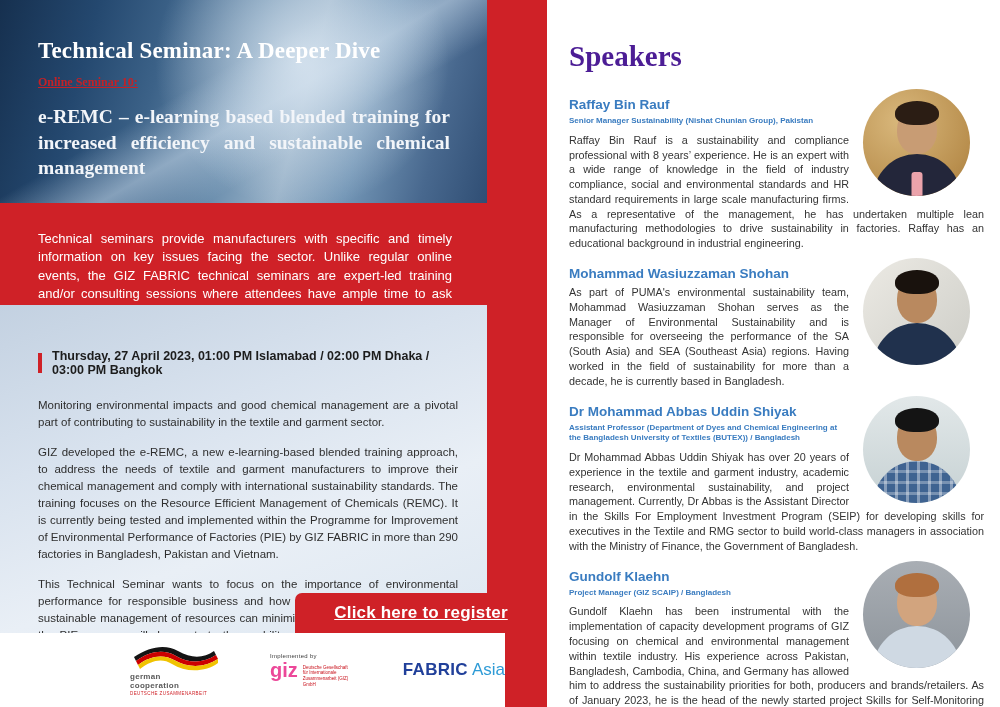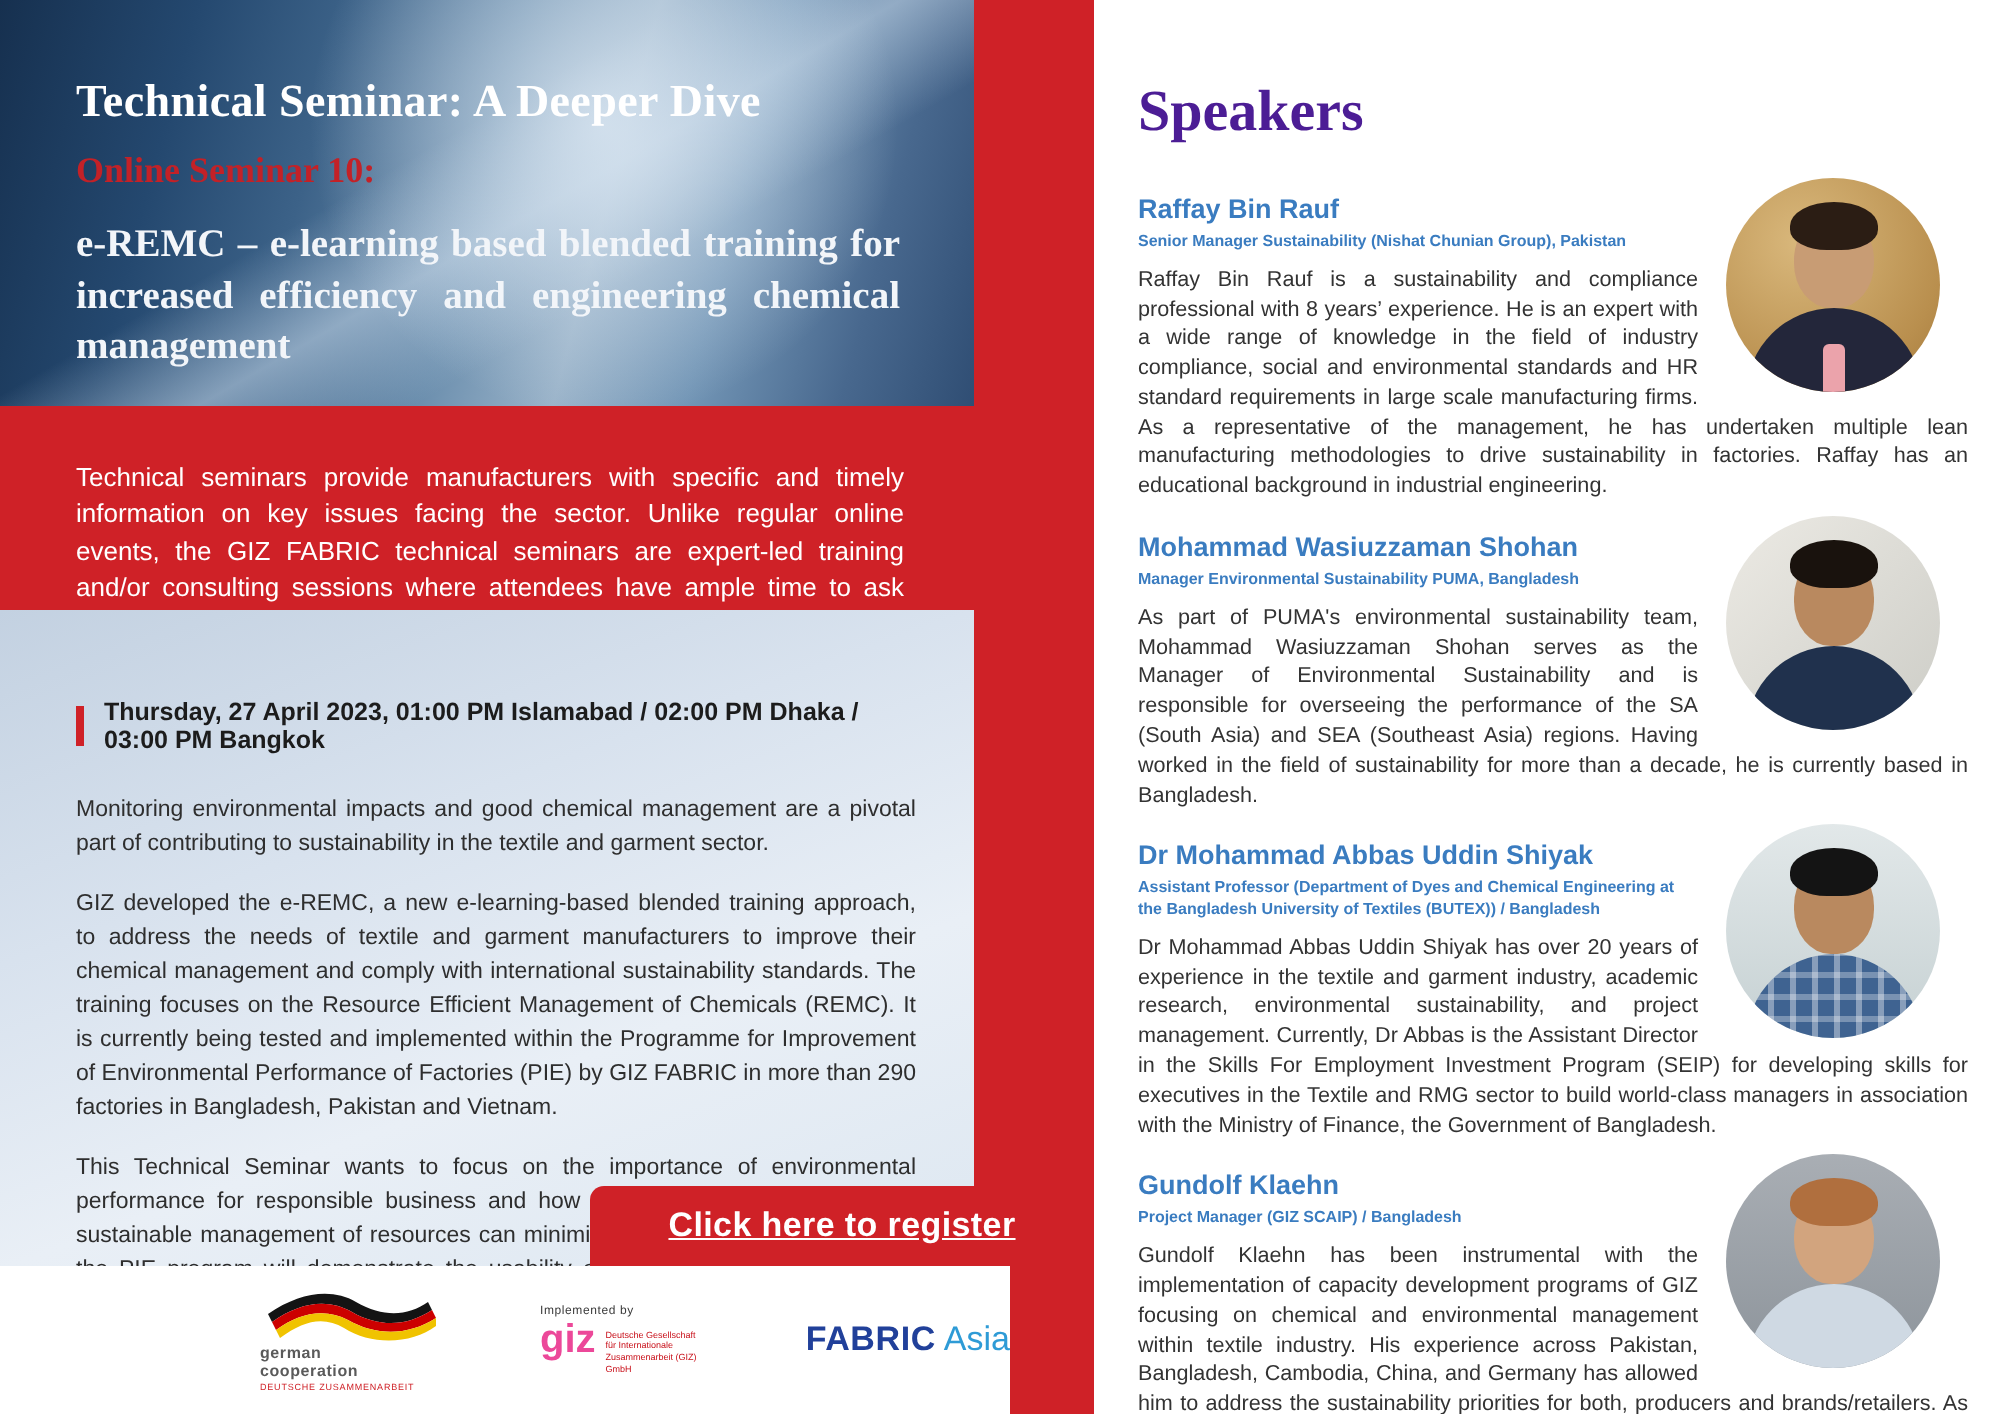--- a/index.html
+++ b/index.html
@@ -11,21 +11,21 @@
   .divider { position:absolute; left:487px; top:0; width:60px; height:707px; background:#cf2127; z-index:1; }
 
   
   .hero { position:absolute; left:0; top:0; width:487px; height:239px; z-index:2; overflow:hidden;
     background:
       radial-gradient(circle at 62% 26%, rgba(220,232,243,.8), rgba(220,232,243,0) 42%),
       linear-gradient(150deg, rgba(255,255,255,0) 38%, rgba(196,214,231,.55) 50%, rgba(255,255,255,0) 62%),
       linear-gradient(105deg, #16304f 0%, #24486f 18%, #3c6288 32%, #6c8fae 48%, #9ab3c9 60%, #7396b6 72%, #48688e 86%, #2c4a70 100%);
     padding:38px 38px 0 38px; }
   .hero h1 { font-family:"Liberation Serif", serif; font-size:23px; font-weight:bold; color:#ffffff; letter-spacing:.2px; }
-  .hero h2 { font-family:"Liberation Serif", serif; font-size:18px; font-weight:bold; color:#c32127; margin-top:11px; }
+  .hero h2 { font-family:"Liberation Serif", serif; font-size:12px; font-weight:bold; color:#c32127; margin-top:11px;text-decoration:underline; }
   .hero h3 { font-family:"Liberation Serif", serif; font-size:19.5px; font-weight:bold; color:#f2f5f9; margin-top:14px;
              line-height:1.32; text-align:justify; width:412px; }
   .seam { position:absolute; left:0; bottom:0; width:100%; height:26px;
     background:linear-gradient(180deg, rgba(10,20,40,0) 0%, #203a5c 45%, #101f36 100%); }
   .seam::before { content:""; position:absolute; right:18px; bottom:10px; width:210px; height:2px;
     background:repeating-linear-gradient(90deg, #d9a441 0 7px, rgba(0,0,0,0) 7px 14px); transform:rotate(-4deg); }
 
   
   .intro-band { position:absolute; left:0; top:203px; width:547px; height:102px; background:#cf2127; z-index:2; padding:27px 0 0 38px; }
   .intro-band p { width:414px; color:#ffffff; font-size:13px; line-height:1.42; text-align:justify; }
@@ -94,21 +94,21 @@
 </head>
 <body>
 
 <div class="page">
 
   <div class="divider"></div>
 
   <section class="hero">
     <h1>Technical Seminar: A Deeper Dive</h1>
     <h2>Online Seminar 10:</h2>
-    <h3>e-REMC – e-learning based blended training for increased efficiency and engineering chemical management</h3>
+    <h3>e-REMC – e-learning based blended training for increased efficiency and sustainable chemical management</h3>
     <div class="seam"></div>
   </section>
 
   <section class="intro-band">
     <p>Technical seminars provide manufacturers with specific and timely information on key issues facing the sector. Unlike regular online events, the GIZ FABRIC technical seminars are expert-led training and/or consulting sessions where attendees have ample time to ask questions specific to their situations.</p>
   </section>
 
   <section class="info-panel">
     <div class="date-row">
       <span class="date-bar"></span>
@@ -163,21 +163,20 @@
       <p class="bio">Raffay Bin Rauf is a sustainability and compliance professional with 8 years’ experience. He is an expert with a wide range of knowledge in the field of industry compliance, social and environmental standards and HR standard requirements in large scale manufacturing firms. As a representative of the management, he has undertaken multiple lean manufacturing methodologies to drive sustainability in factories. Raffay has an educational background in industrial engineering.</p>
     </article>
 
     <article class="speaker">
       <div class="photo photo-2">
         <div class="head"></div>
         <div class="hair"></div>
         <div class="torso"></div>
       </div>
       <h3>Mohammad Wasiuzzaman Shohan</h3>
-      <div class="role">Manager Environmental Sustainability PUMA, Bangladesh</div>
       <p class="bio">As part of PUMA's environmental sustainability team, Mohammad Wasiuzzaman Shohan serves as the Manager of Environmental Sustainability and is responsible for overseeing the performance of the SA (South Asia) and SEA (Southeast Asia) regions. Having worked in the field of sustainability for more than a decade, he is currently based in Bangladesh.</p>
     </article>
 
     <article class="speaker">
       <div class="photo photo-3">
         <div class="head"></div>
         <div class="hair"></div>
         <div class="torso"></div>
       </div>
       <h3>Dr Mohammad Abbas Uddin Shiyak</h3>

